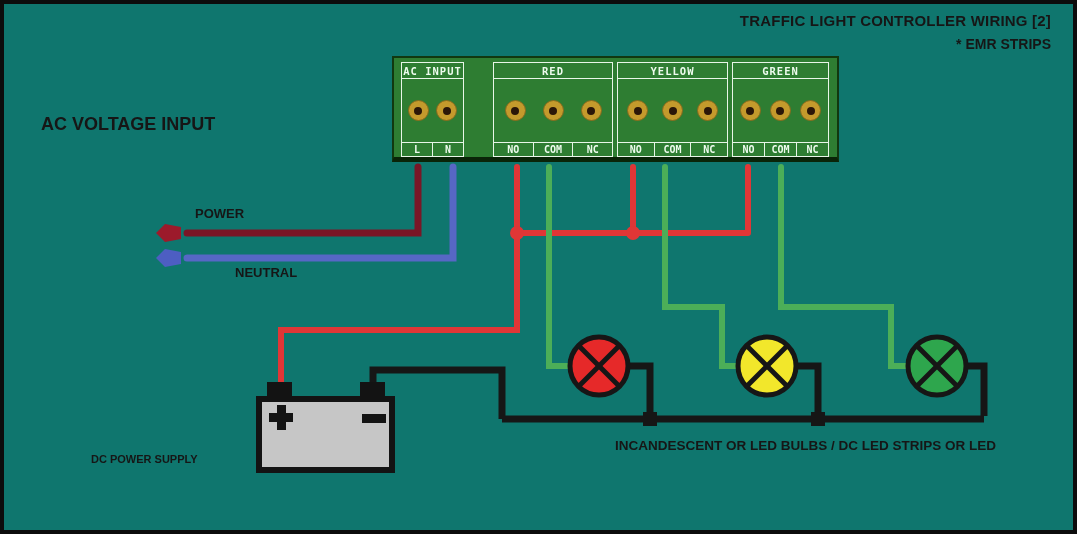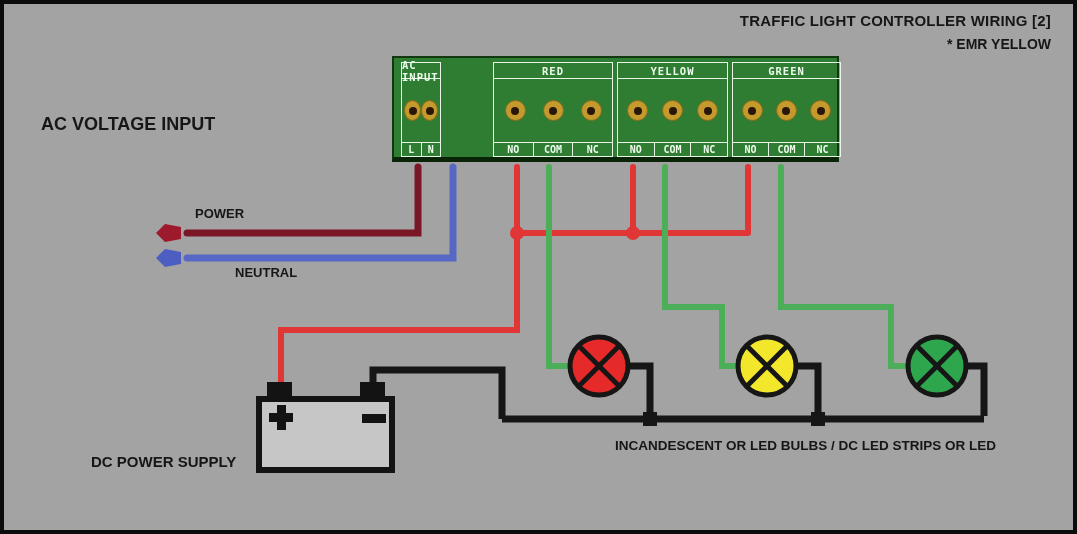--- a/index.html
+++ b/index.html
@@ -1,45 +1,45 @@
 <!DOCTYPE html>
 <html><head>
 <meta charset="utf-8">
 <style>
   html,body{margin:0;padding:0;background:#888;}
   .stage{
-    position:relative;width:1077px;height:534px;background:#a3a3a3;
+    position:relative;width:1077px;height:534px;background:#0f766e;
     border:4px solid #0c0c0c;box-sizing:border-box;overflow:hidden;
     font-family:"Liberation Sans",sans-serif;
   }
   .stage *{box-sizing:border-box;}
   #wiring-svg{position:absolute;left:0;top:0;z-index:1;}
   .txt{position:absolute;color:#161616;font-weight:bold;white-space:pre;z-index:5;}
   .title1{right:22px;top:8px;font-size:15px;letter-spacing:.2px;}
   .title2{right:22px;top:32px;font-size:14px;}
   .ac-note{left:37px;top:109px;font-size:18px;line-height:23px;text-align:center;}
   .line-lbl{left:191px;top:202px;font-size:13px;}
   .neutral-lbl{left:192px;top:261px;font-size:13px;margin-left:39px;}
-  .dc-lbl{left:87px;top:449px;font-size:15px;}
+  .dc-lbl{left:87px;top:449px;font-size:11px;}
   .bulb-note{left:611px;top:434px;font-size:13.5px;text-align:right;}
 
   
   .board{
     position:absolute;left:388px;top:52px;width:447px;height:106px;z-index:2;
     background:#2e7d32;border:2px solid #11380f;border-bottom:5px solid #0a2408;
   }
   .section{
     position:absolute;top:4px;height:95px;border:1px solid #e8f6e8;
     display:flex;flex-direction:column;color:#edfbed;
     font-family:"DejaVu Sans Mono",monospace;font-size:10.5px;font-weight:bold;
   }
-  .sec-ac{left:7px;width:40px;}
+  .sec-ac{left:7px;width:63px;}
   .sec-red{left:99px;width:120px;}
   .sec-yellow{left:223px;width:111px;}
-  .sec-green{left:338px;width:109px;}
+  .sec-green{left:338px;width:97px;}
   .sec-head{height:16px;border-bottom:1px solid #e8f6e8;display:flex;align-items:center;justify-content:center;letter-spacing:1px;}
   .sec-body{flex:1;display:flex;align-items:center;justify-content:space-around;padding:0 2px;}
   .sec-foot{height:14px;border-top:1px solid #e8f6e8;display:flex;}
   .cell{flex:1;display:flex;align-items:center;justify-content:center;font-size:10px;}
   .cell + .cell{border-left:1px solid #e8f6e8;}
   .hole{width:21px;height:21px;border-radius:50%;background:#c49a2c;border:1px solid #876a1d;display:flex;align-items:center;justify-content:center;}
   .hole-pin{width:8px;height:8px;border-radius:50%;background:#2a1608;}
 
   
   .bat-body{position:absolute;left:252px;top:392px;width:139px;height:77px;background:#c6c6c6;border:6px solid #131313;z-index:2;}
@@ -95,21 +95,21 @@
       <line x1="783.5" y1="341.5" x2="742.5" y2="382.5" stroke="#161616" stroke-width="5"></line>
     </g>
     <g>
       <circle cx="933" cy="362" r="29" stroke="#161616" stroke-width="5" fill="#2ea64d"></circle>
       <line x1="912.5" y1="341.5" x2="953.5" y2="382.5" stroke="#161616" stroke-width="5"></line>
       <line x1="953.5" y1="341.5" x2="912.5" y2="382.5" stroke="#161616" stroke-width="5"></line>
     </g>
   </svg>
 
   <div class="txt title1">TRAFFIC LIGHT CONTROLLER WIRING [2]</div>
-  <div class="txt title2">* EMR YELLOW</div>
+  <div class="txt title2">* EMR STRIPS</div>
 
   <div class="txt ac-note"><span>AC VOLTAGE INPUT</span><br>
 </div>
 
   <div class="txt line-lbl">POWER</div>
   <div class="txt neutral-lbl">NEUTRAL</div>
 
   <div class="board">
 
     <div class="section sec-ac">

